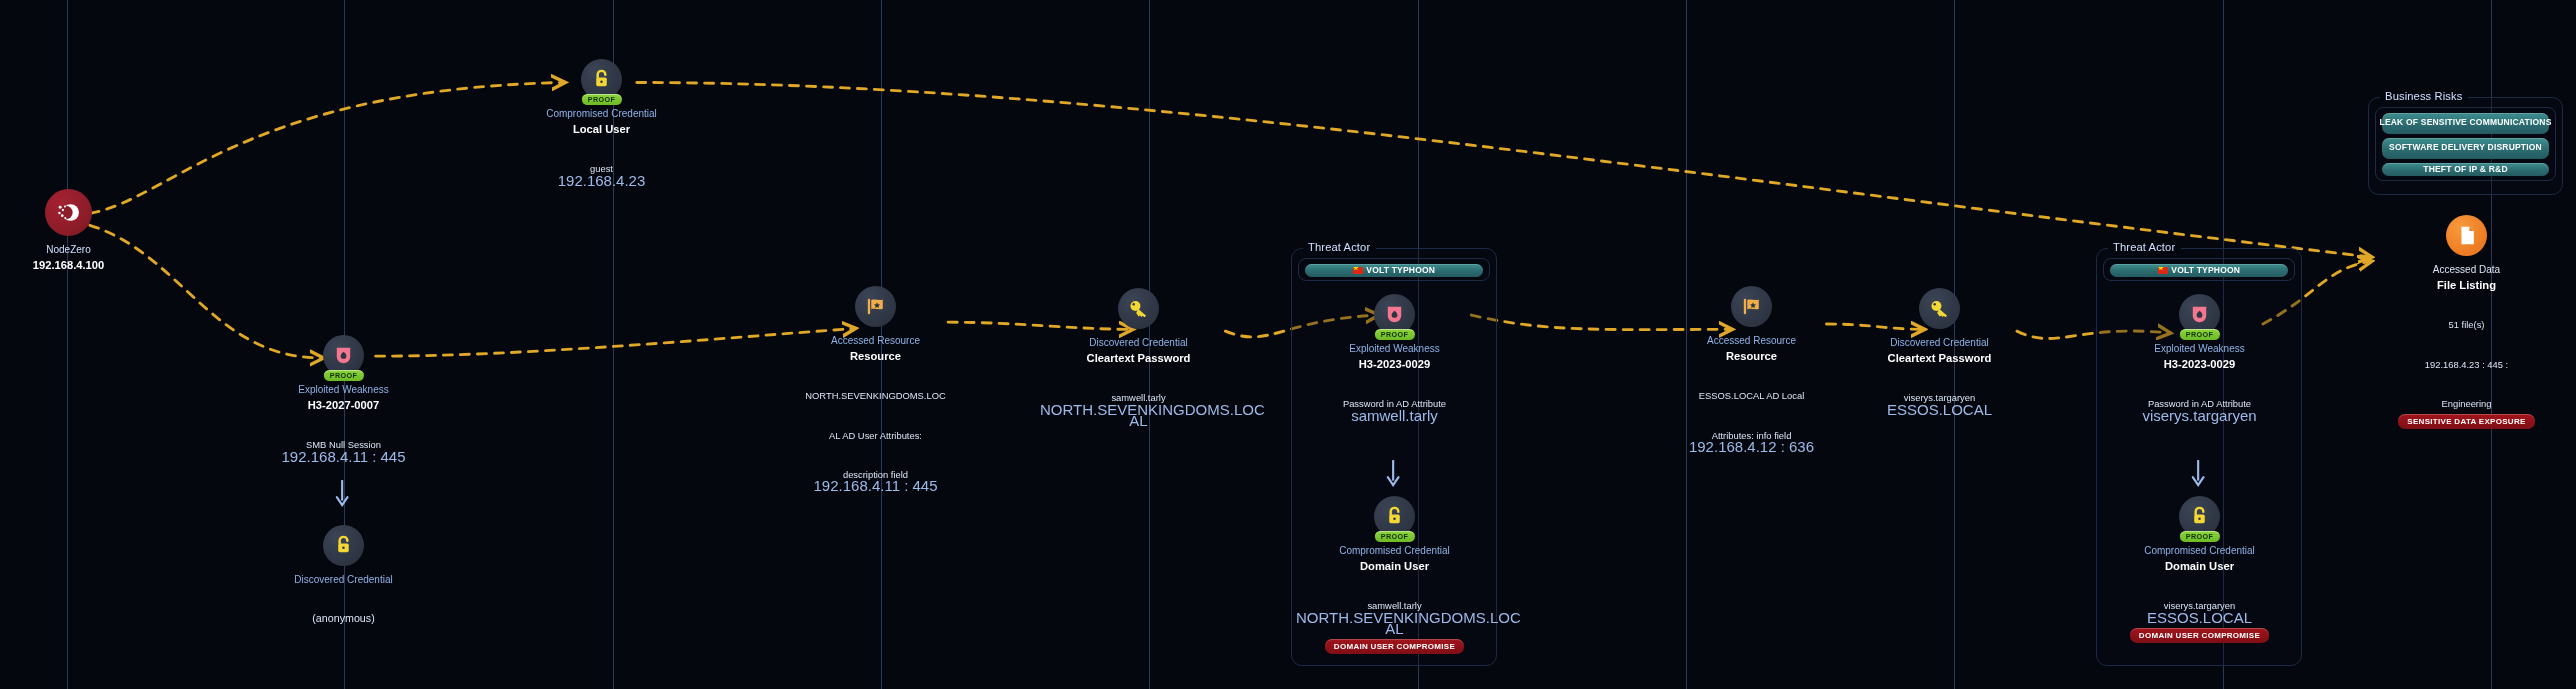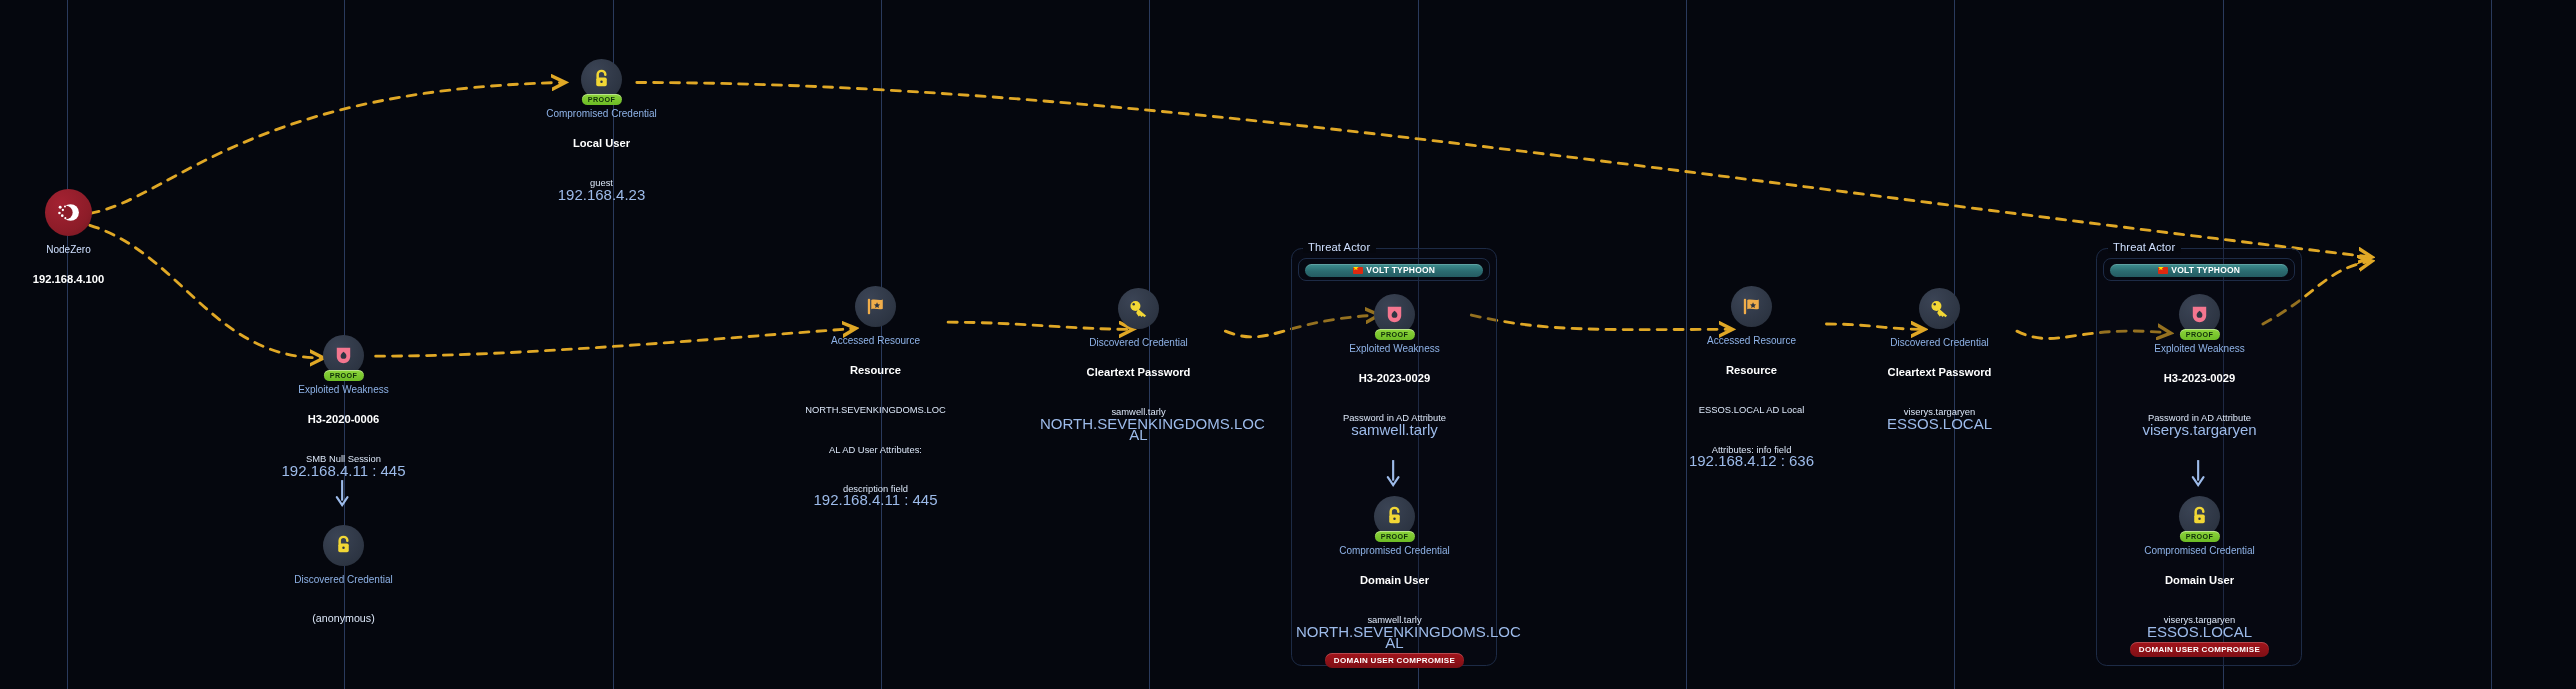--- a/index.html
+++ b/index.html
@@ -70,21 +70,21 @@
     position:absolute; left:50%; transform:translateX(-50%);
     bottom:-4.5px;
     background:linear-gradient(180deg,#8dd53b 0%,#6cbb25 100%);
     color:#11300a; font-size:7.2px; font-weight:bold; letter-spacing:0.4px;
     padding:0.9px 6.3px; border-radius:6.3px;
     box-shadow:inset 0 0.9px 0 rgba(255,255,255,.4);
   }
 
   .labels{ margin-top:8px; line-height:11.2px; }
   .kind{ font-size:10px; color:#8fb3e8; }
-  .title{ font-size:11.2px; font-weight:bold; color:#ffffff; margin-top:19px; }
+  .title{ font-size:11.2px; font-weight:bold; color:#ffffff; margin-top:5px; }
   .sub{ font-size:9.4px; color:#dbe6f7;margin-top:28px; }
   .ip{ font-size:15px; color:#9dbbea; }
 
   .badge-danger{
     display:inline-block; margin-top:5.4px;
     background:linear-gradient(180deg,#a3141b 0%, #7e0f15 100%);
     color:#fff; font-size:8px; font-weight:bold; letter-spacing:0.3px;
     padding:1.8px 9px; border-radius:7.2px;
     box-shadow:inset 0 0.9px 0 rgba(255,255,255,.22);
   }
@@ -153,20 +153,34 @@
   <div class="group" style="left:2096px; top:248px; width:206px; height:418px;">
     <div class="group-legend">Threat Actor</div>
     <div class="chipbox">
       <div class="chip">
         <span class="flag flag-cn"></span>
         <span>VOLT TYPHOON</span>
       </div>
     </div>
   </div>
 
+  <div class="group" style="left:2368px; top:97px; width:195px; height:98px;">
+    <div class="group-legend">Business Risks</div>
+    <div class="chipbox">
+      <div class="chip two-line">
+        <span>LEAK OF SENSITIVE COMMUNICATIONS</span>
+      </div>
+      <div class="chip two-line">
+        <span>SOFTWARE DELIVERY DISRUPTION</span>
+      </div>
+      <div class="chip">
+        <span>THEFT OF IP &amp; R&amp;D</span>
+      </div>
+    </div>
+  </div>
 
   <div class="node" style="left:68px; top:189px;">
     <div class="icon-wrap big">
       <div class="icon nodezero">
         <svg width="25" height="25" viewBox="0 0 24 24" aria-hidden="true">
           <circle cx="14" cy="12" r="8" fill="#fff"></circle>
           <circle cx="9.5" cy="12" r="6.5" fill="#8c1c28"></circle>
           <g fill="#fff">
             <circle cx="4" cy="7" r="1.4"></circle>
               <circle cx="6.6" cy="9.6" r="1.1"></circle>
@@ -208,21 +222,21 @@
       <div class="icon">
         <svg width="23" height="23" viewBox="0 0 24 24" aria-hidden="true">
           <path d="M5 4h14v9c0 4.4-3.6 7-7 7s-7-2.6-7-7z" fill="#f4768f"></path>
           <path d="M12 8.2c1.9 1.5 3 2.6 3 4.2a3 3 0 0 1-6 0c0-1.2.9-2.3 3-4.2z" fill="#2d3543"></path>
         </svg>
       </div>
       <div class="proof">PROOF</div>
     </div>
     <div class="labels">
       <div class="kind">Exploited Weakness</div>
-      <div class="title">H3-2020-0006</div>
+      <div class="title">H3-2027-0007</div>
       <div class="sub">SMB Null Session</div>
       <div class="ip">192.168.4.11 : 445</div>
     </div>
   </div>
 
   <div class="vert-arrow" style="left:335px; top:479px;">
     <svg width="14.3" height="29" viewBox="0 0 16 32" aria-hidden="true">
       <path d="M8 1 V 24" stroke="#9dbbea" stroke-width="2.4" fill="none"></path>
       <path d="M2 20 L 8 29 L 14 20" stroke="#9dbbea" stroke-width="2.4" fill="none" stroke-linecap="round"></path>
     </svg>
@@ -404,15 +418,33 @@
     </div>
     <div class="labels">
       <div class="kind">Compromised Credential</div>
       <div class="title">Domain User</div>
       <div class="sub">viserys.targaryen</div>
       <div class="ip">ESSOS.LOCAL</div>
       <div class="badge-danger">DOMAIN USER COMPROMISE</div>
     </div>
   </div>
 
+  <div class="node" style="left:2466px; top:215px;">
+    <div class="icon-wrap">
+      <div class="icon orange">
+        <svg width="21.5" height="23" viewBox="0 0 24 26" aria-hidden="true">
+          <path d="M6 3h9l5 5v15H6z" fill="#ffffff"></path>
+          <path d="M15 3v5h5z" fill="#ef7f26"></path>
+        </svg>
+      </div>
+    </div>
+    <div class="labels">
+      <div class="kind" style="color:#dbe6f7">Accessed Data</div>
+      <div class="title">File Listing</div>
+      <div class="sub">51 file(s)</div>
+      <div class="sub">192.168.4.23 : 445 :</div>
+      <div class="sub">Engineering</div>
+      <div class="badge-danger">SENSITIVE DATA EXPOSURE</div>
+    </div>
+  </div>
 
 </div>
 
 
 </body></html>

